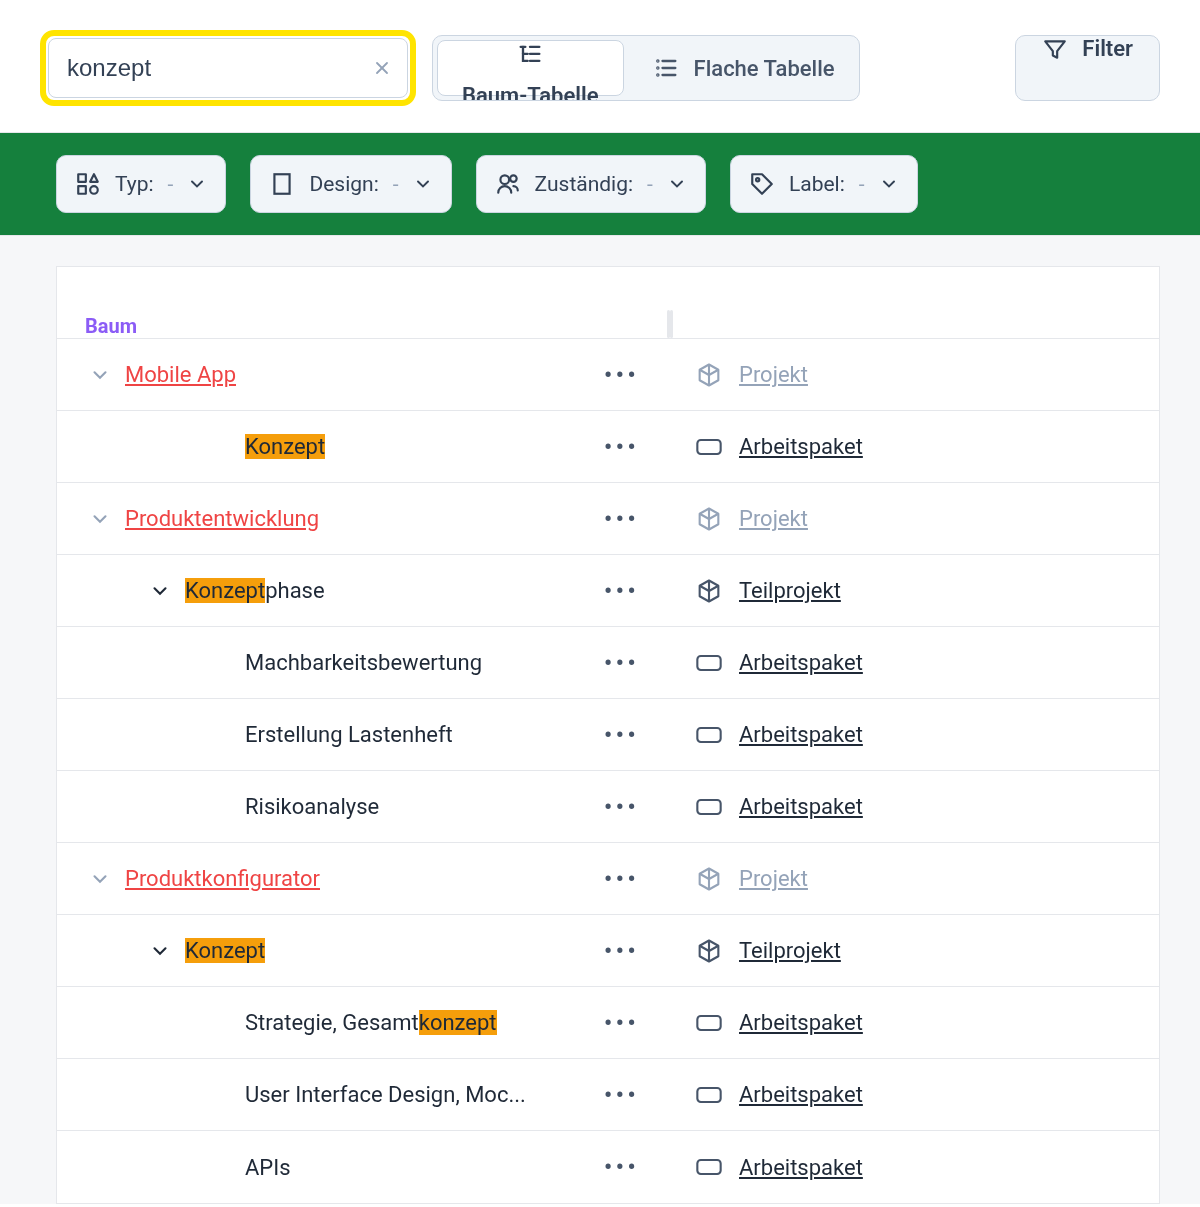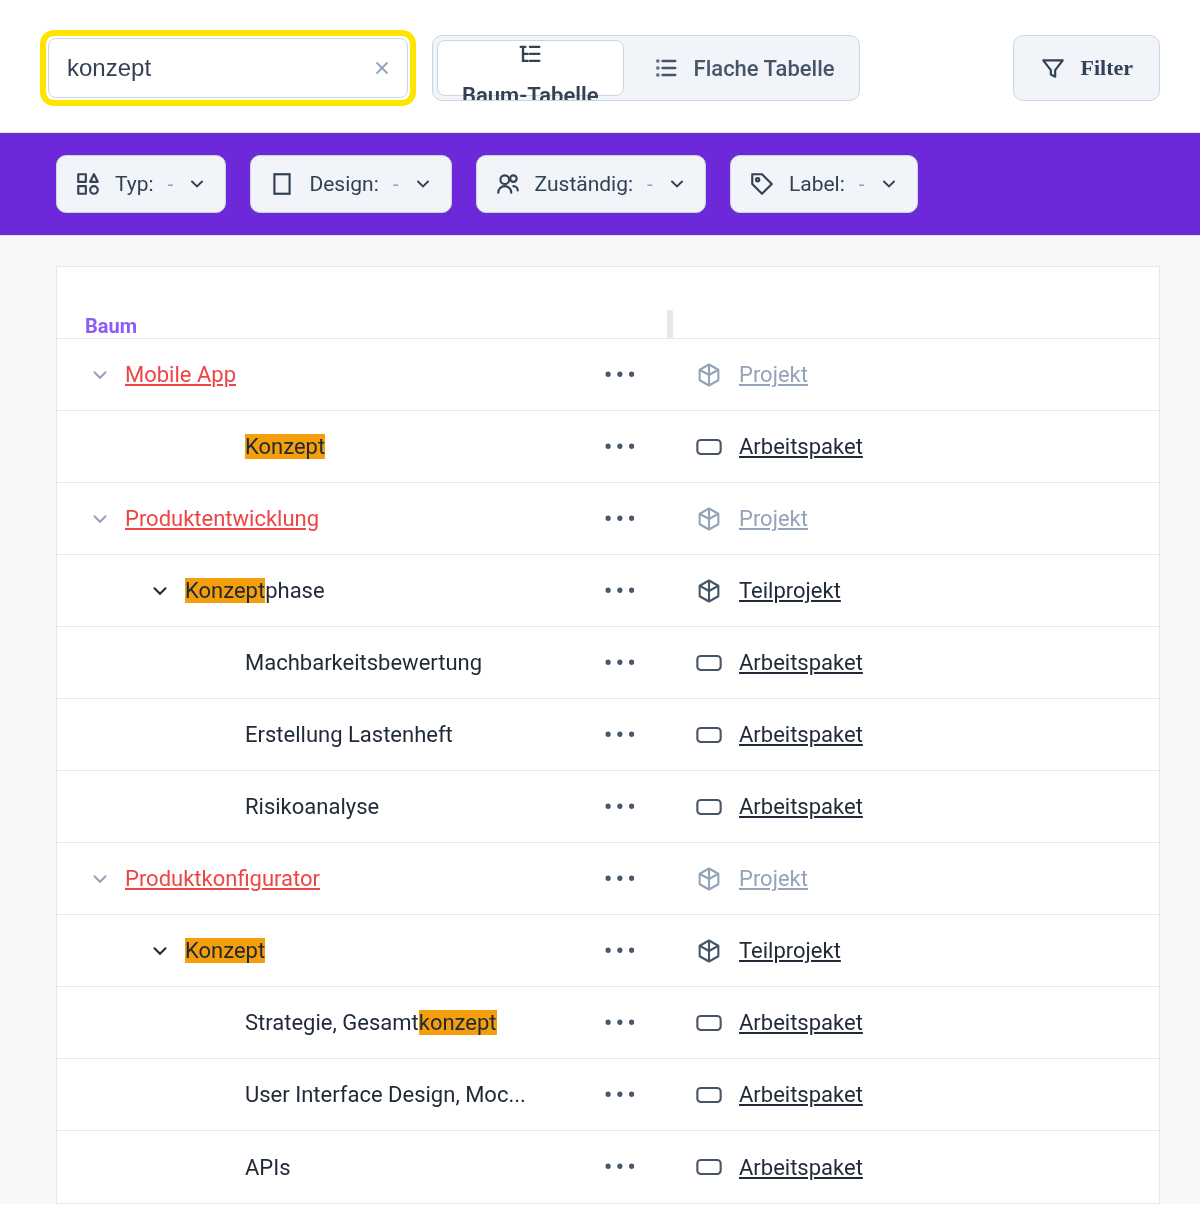--- a/index.html
+++ b/index.html
@@ -70,42 +70,41 @@
     border-radius: 8px;
     margin: 4px;
     flex-direction: column;
   }
   .view-btn:not(.active) {
     color: #475569;
     font-weight: 500;
   }
   .filter-btn {
     display: flex;
-    align-items: center;
+    align-items: flex-start;
     gap: 14px;
     border: 1.5px solid #cbd5e1;
     border-radius: 10px;
     background: #f1f5f9;
     height: 66px;
     padding: 0 26px;
     font-size: 22px;
     font-weight: 600;
     color: #334155;
     cursor: pointer;
     margin-left: auto;
-    font-family: Liberation Serif, serif;
   }
 
   
   .filter-row {
     display: flex;
     gap: 24px;
     padding: 22px 56px;
     border-top: 1.5px solid #e5e7eb;
-    background: #6d28d9;
+    background: #15803d;
   }
   .filter-chip {
     display: flex;
     align-items: center;
     gap: 14px;
     border: 1.5px solid #cbd5e1;
     border-radius: 10px;
     background: #f1f5f9;
     height: 58px;
     padding: 0 18px;

